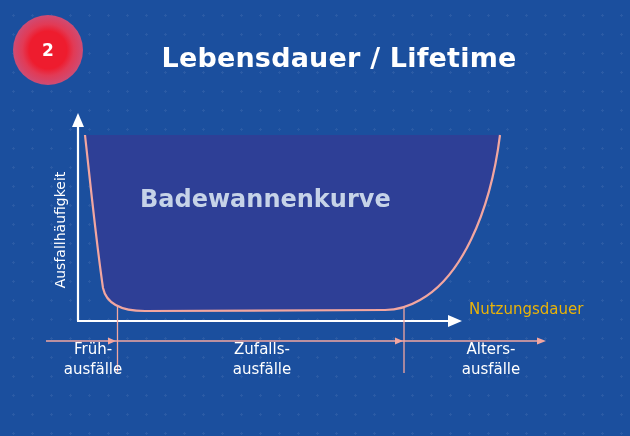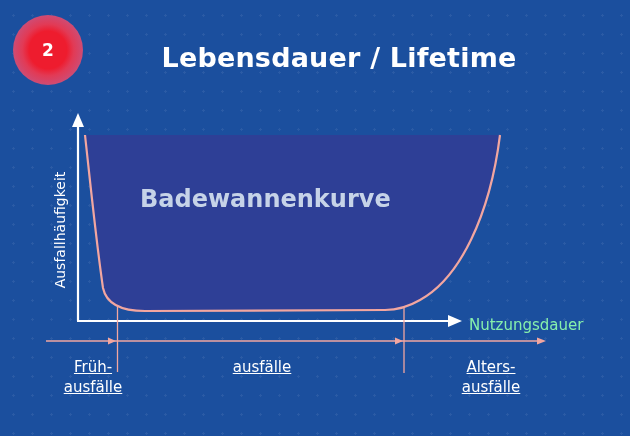--- a/index.html
+++ b/index.html
@@ -32,26 +32,26 @@
       color: #c6d3e8; font-weight: bold; font-size: 24px;
     }
     .y-label {
       position: absolute; left: 60px; top: 230px; width: 0; height: 0;
     }
     .y-label span {
       position: absolute; transform: translate(-50%, -50%) rotate(-90deg);
       white-space: nowrap; color: #ffffff; font-size: 14px;
     }
     .x-label {
-      position: absolute; left: 469px; top: 316px; color: #86efac; font-size: 15px;
+      position: absolute; left: 469px; top: 300px; color: #eab308; font-size: 15px;
       white-space: nowrap;
     }
     .phase {
-      position: absolute; top: 357px; width: 130px; text-align: center;
-      color: #ffffff; font-size: 15px; line-height: 20px; text-decoration: underline;
+      position: absolute; top: 339px; width: 130px; text-align: center;
+      color: #ffffff; font-size: 15px; line-height: 20px;
     }
     .phase div { white-space: nowrap; }
   </style>
 </head>
 <body>
 
 <div class="stage">
 
   <div class="badge">
     <span>2</span>
@@ -87,20 +87,21 @@
   </div>
 
   <div class="x-label">Nutzungsdauer</div>
 
   <div class="phase" style="left:28px;">
     <div>Früh-</div>
     <div>ausfälle</div>
   </div>
 
   <div class="phase" style="left:197px;">
+    <div>Zufalls-</div>
     <div>ausfälle</div>
   </div>
 
   <div class="phase" style="left:426px;text-align:center;">
     <div>Alters-</div>
     <div>ausfälle</div>
   </div>
 
 </div>
 

